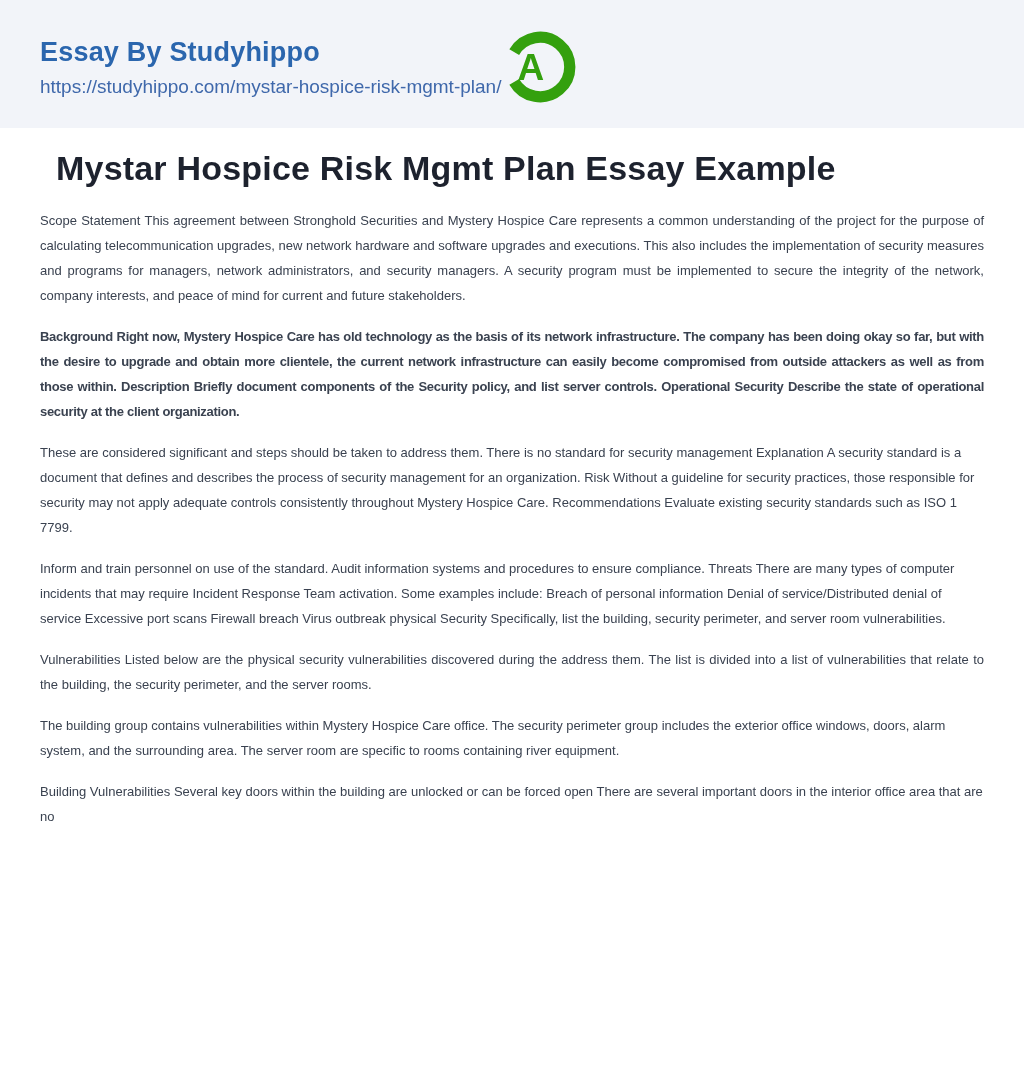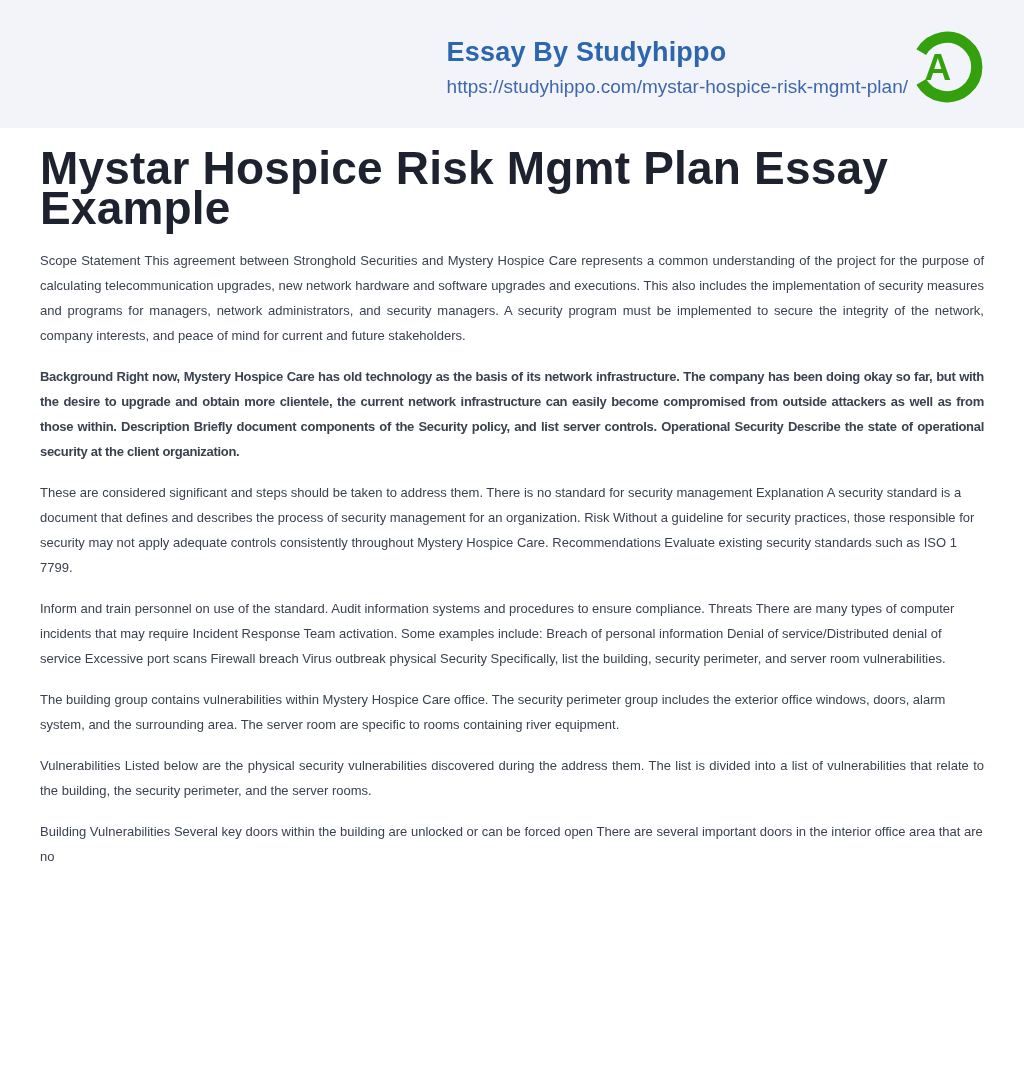--- a/index.html
+++ b/index.html
@@ -17,21 +17,21 @@
     width: 1024px;
     min-height: 1081px;
     background: var(--page-bg);
     font-family: "Liberation Sans", sans-serif;
   }
   .header {
     height: 128px;
     background: var(--header-bg);
     display: flex;
     align-items: center;
-    justify-content: flex-end;
+    justify-content: flex-start;
     padding: 6px 38px 0 40px;
   }
   .byline {
     font-size: 27px;
     font-weight: 700;
     letter-spacing: 0.2px;
     color: var(--accent-blue);
   }
   .url {
     display: inline-block;
@@ -50,22 +50,22 @@
   .logo svg { width: 100%; height: 100%; display: block; }
   .logo-arc { stroke: var(--logo-green); }
   .logo-letter {
     fill: var(--logo-green);
     font-family: "Liberation Sans", sans-serif;
     font-weight: 600;
     font-size: 36px;
   }
   main { padding: 20px 40px 40px 40px; }
   h1.essay-title {
-    margin: 0 0 20px 0;
-    font-size: 46px;
+    margin: 0 0 20px 16px;
+    font-size: 34px;
     line-height: 40px;
     font-weight: 800;
     letter-spacing: 0.2px;
     color: var(--title-dark);
   }
   p.body-par {
     margin: 0 0 16px 0;
     font-size: 13px;
     line-height: 25px;
     color: var(--body-text);
@@ -90,16 +90,16 @@
   </div>
 </header>
 
 <main>
   <h1 class="essay-title">Mystar Hospice Risk Mgmt Plan Essay Example</h1>
 
   <p class="body-par justify">Scope Statement This agreement between Stronghold Securities and Mystery Hospice Care represents a common understanding of the project for the purpose of calculating telecommunication upgrades, new network hardware and software upgrades and executions. This also includes the implementation of security measures and programs for managers, network administrators, and security managers. A security program must be implemented to secure the integrity of the network, company interests, and peace of mind for current and future stakeholders.</p>
   <p class="body-par justify condensed">Background Right now, Mystery Hospice Care has old technology as the basis of its network infrastructure. The company has been doing okay so far, but with the desire to upgrade and obtain more clientele, the current network infrastructure can easily become compromised from outside attackers as well as from those within. Description Briefly document components of the Security policy, and list server controls. Operational Security Describe the state of operational security at the client organization.</p>
   <p class="body-par">These are considered significant and steps should be taken to address them. There is no standard for security management Explanation A security standard is a document that defines and describes the process of security management for an organization. Risk Without a guideline for security practices, those responsible for security may not apply adequate controls consistently throughout Mystery Hospice Care. Recommendations Evaluate existing security standards such as ISO 1 7799.</p>
   <p class="body-par">Inform and train personnel on use of the standard. Audit information systems and procedures to ensure compliance. Threats There are many types of computer incidents that may require Incident Response Team activation. Some examples include: Breach of personal information Denial of service/Distributed denial of service Excessive port scans Firewall breach Virus outbreak physical Security Specifically, list the building, security perimeter, and server room vulnerabilities.</p>
+  <p class="body-par justify">Vulnerabilities Listed below are the physical security vulnerabilities discovered during the address them. The list is divided into a list of vulnerabilities that relate to the building, the security perimeter, and the server rooms.</p>
   <p class="body-par">The building group contains vulnerabilities within Mystery Hospice Care office. The security perimeter group includes the exterior office windows, doors, alarm system, and the surrounding area. The server room are specific to rooms containing river equipment.</p>
-  <p class="body-par justify">Vulnerabilities Listed below are the physical security vulnerabilities discovered during the address them. The list is divided into a list of vulnerabilities that relate to the building, the security perimeter, and the server rooms.</p>
   <p class="body-par">Building Vulnerabilities Several key doors within the building are unlocked or can be forced open There are several important doors in the interior office area that are no</p>
 </main>
 
 </body></html>

